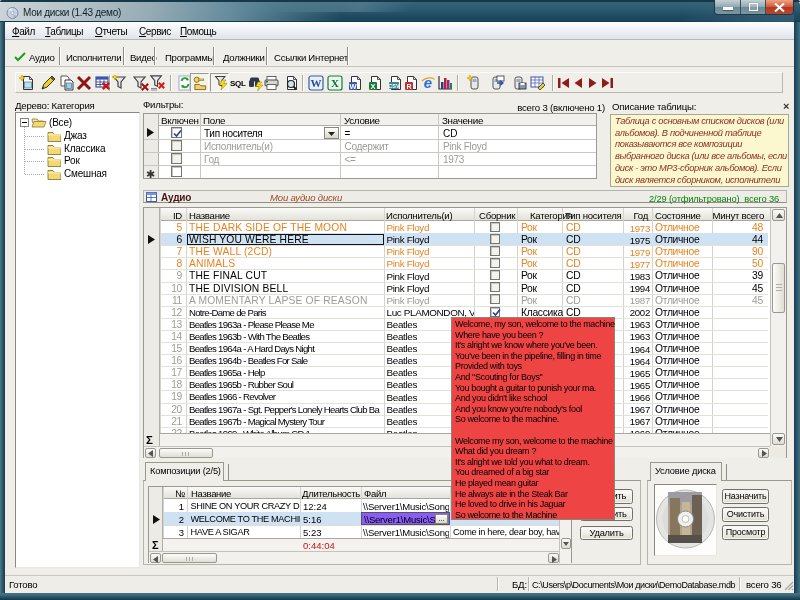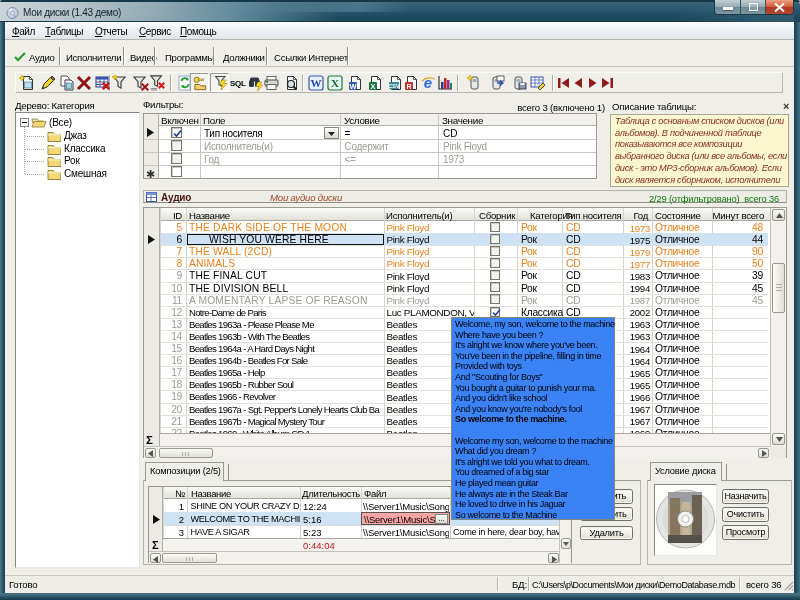--- a/index.html
+++ b/index.html
@@ -360,21 +360,21 @@
     <div class="t" style="left:566px;top:1px;font-size:10.3px;letter-spacing:-0.2px;color:#e8821e;">CD</div>
     <div class="t" style="left:650px;top:1.5px;font-size:9.6px;letter-spacing:-0.25px;color:#e8821e;transform:translateX(-100%);">1973</div>
     <div class="t" style="left:655px;top:1px;font-size:10.3px;letter-spacing:-0.3px;color:#e8821e;">Отличное</div>
     <div class="t" style="left:763px;top:1px;font-size:10.3px;letter-spacing:-0.2px;color:#e8821e;transform:translateX(-100%);">48</div>
   </div>
 <div class="ab" style="left:490px;top:221.8px;width:10px;height:10px;background:#f2f2ef;border:1px solid #77766e;box-shadow:inset 1px 1px 0 #c8c7c0;"></div>
 <div class="ab" style="left:161px;top:233.1px;width:607px;height:12.1px;background:#cfe2f4;"></div>
 <div class="hline" style="left:161px;top:245.2px;width:607px;background:#e2e1da;"></div>
 <div class="ab" style="left:0;top:233.1px;width:786px;height:12.1px;overflow:hidden;">
     <div class="t" style="left:182px;top:1px;font-size:10.3px;letter-spacing:-0.3px;color:#000;transform:translateX(-100%);">6</div>
-    <div class="t" style="left:189px;top:1px;font-size:10.3px;letter-spacing:0.15px;color:#000;width:194px;overflow:hidden;padding-left:20px;">WISH YOU WERE HERE</div>
+    <div class="t" style="left:189px;top:1px;font-size:10.3px;letter-spacing:0.15px;color:#000;width:194px;overflow:hidden;">WISH YOU WERE HERE</div>
     <div class="t" style="left:386.5px;top:1.2px;font-size:9.9px;letter-spacing:-0.35px;color:#000;width:87px;overflow:hidden;">Pink Floyd</div>
     <div class="t" style="left:521px;top:1px;font-size:10.3px;letter-spacing:-0.3px;color:#000;">Рок</div>
     <div class="t" style="left:566px;top:1px;font-size:10.3px;letter-spacing:-0.2px;color:#000;">CD</div>
     <div class="t" style="left:650px;top:1.5px;font-size:9.6px;letter-spacing:-0.25px;color:#000;transform:translateX(-100%);">1975</div>
     <div class="t" style="left:655px;top:1px;font-size:10.3px;letter-spacing:-0.3px;color:#000;">Отличное</div>
     <div class="t" style="left:763px;top:1px;font-size:10.3px;letter-spacing:-0.2px;color:#000;transform:translateX(-100%);">44</div>
   </div>
 <div class="ab" style="left:490px;top:233.9px;width:10px;height:10px;background:#f2f2ef;border:1px solid #77766e;box-shadow:inset 1px 1px 0 #c8c7c0;"></div>
 <div class="ab" style="left:186.5px;top:233.6px;width:197px;height:11.6px;border:1.5px solid #111;"></div>
 <svg class="ab" style="left:147px;top:235.1px" width="8" height="9" viewBox="0 0 8 9">
@@ -617,21 +617,21 @@
 <div class="hline" style="left:164px;top:525.0px;width:395px;background:#dddcd5;"></div>
 <div class="t" style="left:184px;top:513.5px;font-size:9.5px;transform:translateX(-100%);">2</div>
 <div class="t" style="left:190.5px;top:513.5px;font-size:9.2px;letter-spacing:-0.35px;width:109px;overflow:hidden;">WELCOME TO THE MACHIN</div>
 <div class="t" style="left:303px;top:513.5px;font-size:9.5px;">5:16</div>
 <div class="hline" style="left:164px;top:538.0px;width:395px;background:#dddcd5;"></div>
 <div class="t" style="left:184px;top:526.5px;font-size:9.5px;transform:translateX(-100%);">3</div>
 <div class="t" style="left:190.5px;top:526.5px;font-size:9.2px;letter-spacing:-0.35px;width:109px;overflow:hidden;">HAVE A SIGAR</div>
 <div class="t" style="left:303px;top:526.5px;font-size:9.5px;">5:23</div>
 <div class="t" style="left:363px;top:526.5px;font-size:9.5px;letter-spacing:-0.2px;width:86px;overflow:hidden;">\\Server1\Music\Song</div>
 <div class="t" style="left:453px;top:526.5px;font-size:9.2px;letter-spacing:-0.3px;width:106px;overflow:hidden;">Come in here, dear boy, hav</div>
-<div class="ab" style="left:361px;top:511.5px;width:89px;height:13.5px;border:1px solid #555;background:#fca5a5;">
+<div class="ab" style="left:361px;top:511.5px;width:89px;height:13.5px;border:1px solid #555;background:#8b5cf6;">
     <div style="position:absolute;left:2px;top:1px;font-size:9.5px;letter-spacing:-0.2px;white-space:nowrap;">\\Server1\Music\S</div>
     <div style="position:absolute;right:1px;top:1px;width:13px;height:10.5px;background:linear-gradient(#fdfdfb,#d9d7cd);border:1px solid #8a887e;font-size:8px;text-align:center;line-height:8px;">...</div>
   </div>
 <div class="ab" style="left:149px;top:538px;width:422px;height:13px;background:#f3f2ee;border-top:1px solid #aaa89e;"></div>
 <div class="ab" style="left:149px;top:538px;width:14px;height:13px;background:#ecebe5;border-right:1px solid #b0afa5;"></div>
 <div class="t" style="left:152px;top:538.5px;font-size:11px;font-weight:bold;">Σ</div>
 <div class="t" style="left:303px;top:539.5px;font-size:9.5px;color:#c01818;">0:44:04</div>
 <div class="ab" style="left:149px;top:551px;width:411px;height:12px;background:#f2f1ed;border-top:1px solid #c4c3ba;">
     <div style="position:absolute;left:1px;top:1px;width:11px;height:10px;background:linear-gradient(#fbfbf9,#dedcd2);border:1px solid #9a998f;border-radius:2px;">
       <svg width="5" height="7" viewBox="0 0 5 7" style="position:absolute;left:2px;top:1.5px">
@@ -686,31 +686,31 @@
 <div class="ab" style="left:739px;top:577px;width:1px;height:14px;background:#b9b8b0;"></div>
 <div class="ab" style="left:740px;top:577px;width:1px;height:14px;background:#fcfbf8;"></div>
 <div class="t" style="left:512px;top:579px;font-size:9.6px;letter-spacing:-0.2px;">БД:</div>
 <div class="t" style="left:532px;top:579.5px;font-size:9px;letter-spacing:-0.4px;">C:\Users\p\Documents\Мои диски\DemoDatabase.mdb</div>
 <div class="t" style="left:746px;top:579px;font-size:9.6px;letter-spacing:-0.2px;">всего 36</div>
 <svg class="ab" style="left:784px;top:581px" width="10" height="10" viewBox="0 0 10 10">
     <g stroke="#a8a79e" stroke-width="1.3">
       <path d="M9,1 L1,9 M9,4.5 L4.5,9 M9,8 L8,9"></path>
     </g>
   </svg>
-<div class="ab" style="left:451px;top:317px;width:164px;height:203px;background:#3b82f6;border:1px solid #88887a;padding:1px 12px 0 3px;z-index:50;">
+<div class="ab" style="left:451px;top:317px;width:164px;height:203px;background:#ef4444;border:1px solid #88887a;padding:1px 12px 0 3px;z-index:50;">
     <div style="font-size:9px;letter-spacing:-0.35px;line-height:10.6px;white-space:nowrap;color:#000;">Welcome, my son, welcome to the machine</div>
     <div style="font-size:9px;letter-spacing:-0.35px;line-height:10.6px;white-space:nowrap;color:#000;">Where have you been ?</div>
     <div style="font-size:9px;letter-spacing:-0.35px;line-height:10.6px;white-space:nowrap;color:#000;">It's alright we know where you've been.</div>
     <div style="font-size:9px;letter-spacing:-0.35px;line-height:10.6px;white-space:nowrap;color:#000;">You've been in the pipeline, filling in time</div>
     <div style="font-size:9px;letter-spacing:-0.35px;line-height:10.6px;white-space:nowrap;color:#000;">Provided with toys</div>
     <div style="font-size:9px;letter-spacing:-0.35px;line-height:10.6px;white-space:nowrap;color:#000;">And "Scouting for Boys"</div>
     <div style="font-size:9px;letter-spacing:-0.35px;line-height:10.6px;white-space:nowrap;color:#000;">You bought a guitar to punish your ma.</div>
     <div style="font-size:9px;letter-spacing:-0.35px;line-height:10.6px;white-space:nowrap;color:#000;">And you didn't like school</div>
     <div style="font-size:9px;letter-spacing:-0.35px;line-height:10.6px;white-space:nowrap;color:#000;">And you know you're nobody's fool</div>
-    <div style="font-size:9px;letter-spacing:-0.35px;line-height:10.6px;white-space:nowrap;color:#000;font-weight:bold;">So welcome to the machine.</div>
+    <div style="font-size:9px;letter-spacing:-0.35px;line-height:10.6px;white-space:nowrap;color:#000;">So welcome to the machine.</div>
     <div style="font-size:9px;letter-spacing:-0.35px;line-height:10.6px;white-space:nowrap;color:#000;">&nbsp;</div>
     <div style="font-size:9px;letter-spacing:-0.35px;line-height:10.6px;white-space:nowrap;color:#000;">Welcome my son, welcome to the machine</div>
     <div style="font-size:9px;letter-spacing:-0.35px;line-height:10.6px;white-space:nowrap;color:#000;">What did you dream ?</div>
     <div style="font-size:9px;letter-spacing:-0.35px;line-height:10.6px;white-space:nowrap;color:#000;">It's alright we told you what to dream.</div>
     <div style="font-size:9px;letter-spacing:-0.35px;line-height:10.6px;white-space:nowrap;color:#000;">You dreamed of a big star</div>
     <div style="font-size:9px;letter-spacing:-0.35px;line-height:10.6px;white-space:nowrap;color:#000;">He played mean guitar</div>
     <div style="font-size:9px;letter-spacing:-0.35px;line-height:10.6px;white-space:nowrap;color:#000;">He always ate in the Steak Bar</div>
     <div style="font-size:9px;letter-spacing:-0.35px;line-height:10.6px;white-space:nowrap;color:#000;">He loved to drive in his Jaguar</div>
     <div style="font-size:9px;letter-spacing:-0.35px;line-height:10.6px;white-space:nowrap;color:#000;">So welcome to the Machine</div>
   </div>

